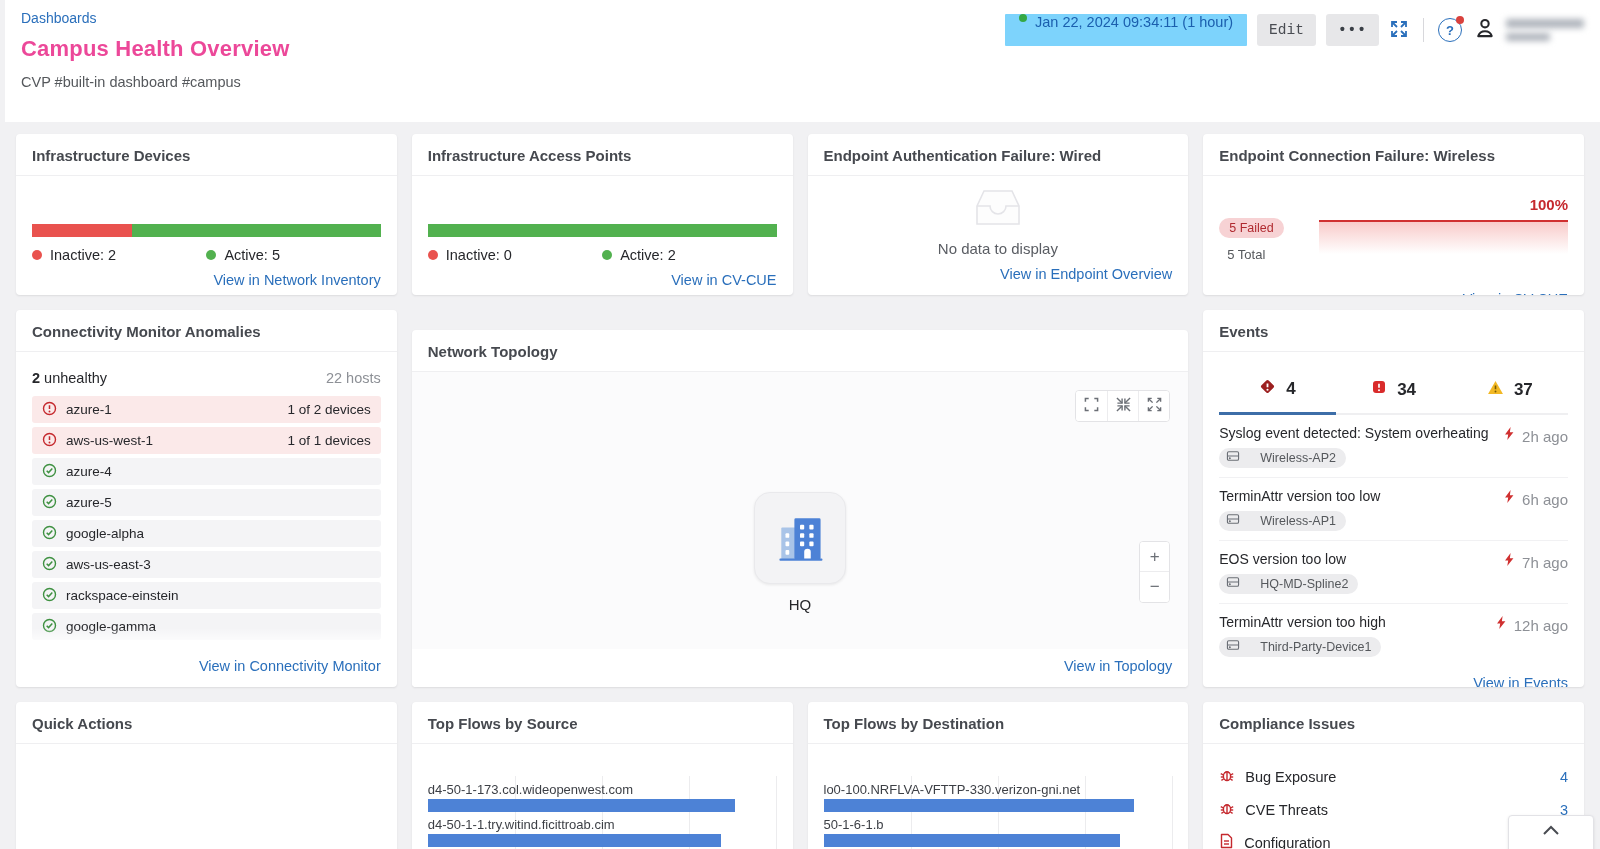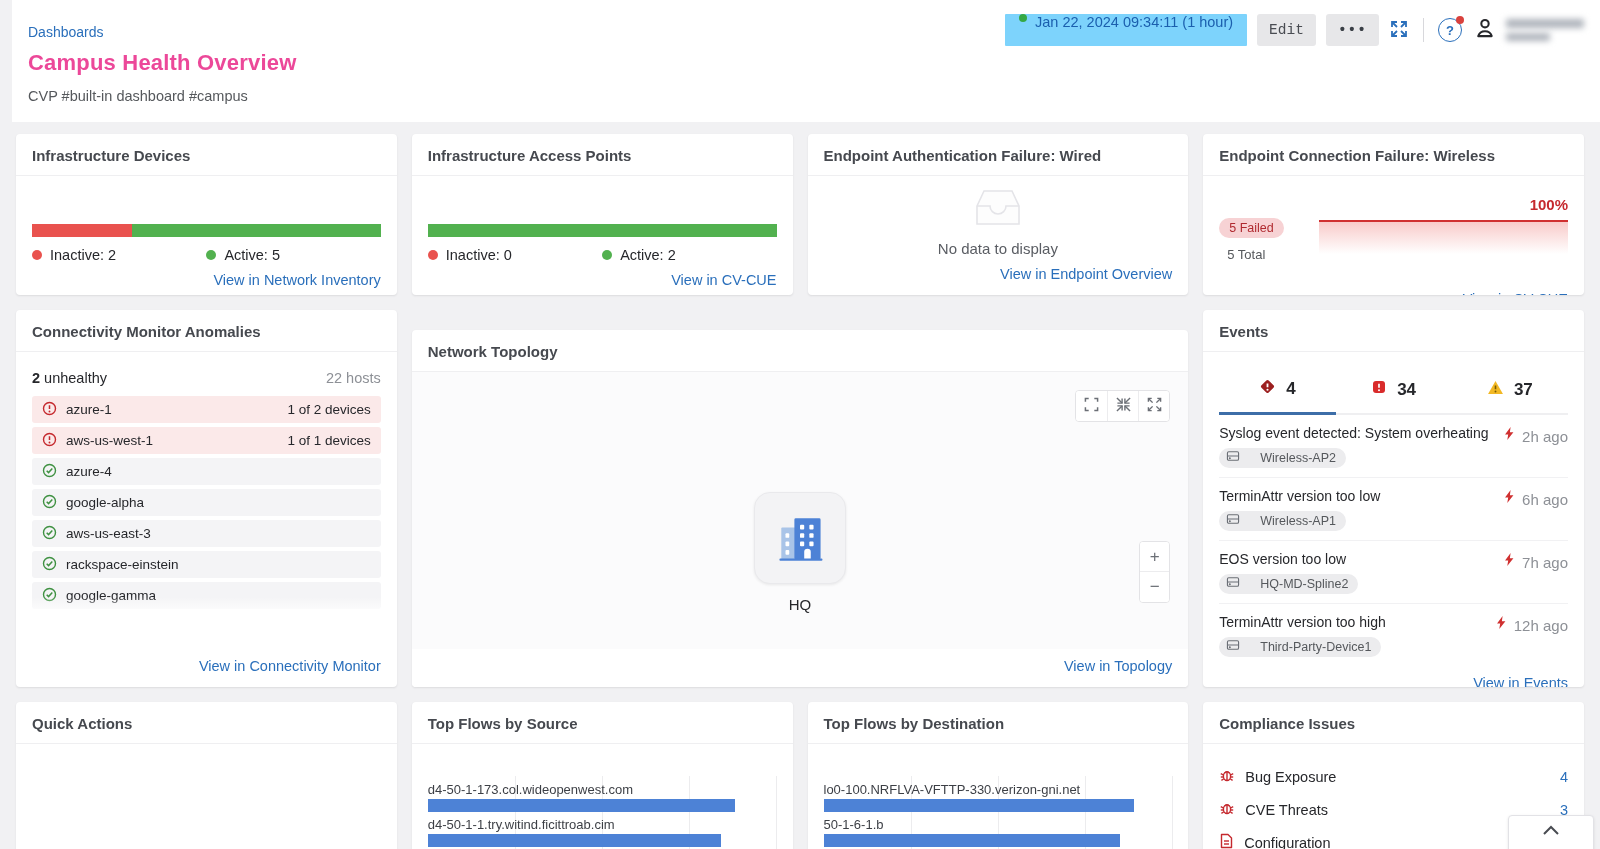--- a/index.html
+++ b/index.html
@@ -1,21 +1,21 @@
 <!DOCTYPE html>
 <html><head>
 <meta charset="utf-8">
 <style>
   * { margin:0; padding:0; box-sizing:border-box; }
   html,body { width:1600px; height:849px; overflow:hidden; }
   body { font-family:"Liberation Sans", sans-serif; background:#f1f1f3; position:relative; color:#26272b; }
   a { text-decoration:none; }
 
   
-  .topbar { position:absolute; top:0; left:12px; right:0; height:122px; background:#fff; padding:24px 16px 0; }
+  .topbar { position:absolute; top:0; left:5px; right:0; height:122px; background:#fff; padding:10px 16px 0; }
   .breadcrumb { color:#2a6fbb; font-size:14px; cursor:pointer; }
   .page-title { font-size:22px; font-weight:700; color:#ec4899; margin-top:10px; letter-spacing:.2px; }
   .page-subtitle { font-size:14.5px; color:#55585c; margin-top:12px; }
   .topbar-right { position:absolute; top:14px; right:16px; display:flex; align-items:center; gap:10px; }
   .time-pill { display:flex; align-items:flex-start; gap:8px; background:#7dd3fc; border-radius:1px; height:32px; padding:0 14px; cursor:pointer; }
   .time-pill .dot { width:8px; height:8px; border-radius:50%; background:#35a845; }
   .time-pill span { color:#1b5fae; font-size:14.5px; }
   .btn-gray { background:#e7e7e9; border:none; border-radius:3px; height:32px; padding:0 12px; font-size:14.5px; color:#494c52; font-family:Liberation Mono, monospace; cursor:pointer; }
   .btn-dots { letter-spacing:1px; font-weight:700; color:#3a3f46; }
   .icon-btn { background:none; border:none; cursor:pointer; display:flex; align-items:center; }
@@ -279,20 +279,30 @@
             <span>azure-4</span>
             </span>
           <span class="cm-detail"></span>
         </div>
         <div class="cm-row healthy">
           <span class="cm-name">
               <span><svg width="15" height="15" viewBox="0 0 16 16" fill="none">
                   <circle cx="8" cy="8" r="6.4" stroke="#3f9142" stroke-width="1.5"></circle>
                   <path d="M5 8.2 l2 2 l4-4.4" stroke="#3f9142" stroke-width="1.6" fill="none"></path>
                 </svg></span>
+            <span>azure-5</span>
+            </span>
+          <span class="cm-detail"></span>
+        </div>
+        <div class="cm-row healthy">
+          <span class="cm-name">
+              <span><svg width="15" height="15" viewBox="0 0 16 16" fill="none">
+                  <circle cx="8" cy="8" r="6.4" stroke="#3f9142" stroke-width="1.5"></circle>
+                  <path d="M5 8.2 l2 2 l4-4.4" stroke="#3f9142" stroke-width="1.6" fill="none"></path>
+                </svg></span>
             <span>google-alpha</span>
             </span>
           <span class="cm-detail"></span>
         </div>
         <div class="cm-row healthy">
           <span class="cm-name">
               <span><svg width="15" height="15" viewBox="0 0 16 16" fill="none">
                   <circle cx="8" cy="8" r="6.4" stroke="#3f9142" stroke-width="1.5"></circle>
                   <path d="M5 8.2 l2 2 l4-4.4" stroke="#3f9142" stroke-width="1.6" fill="none"></path>
                 </svg></span>

